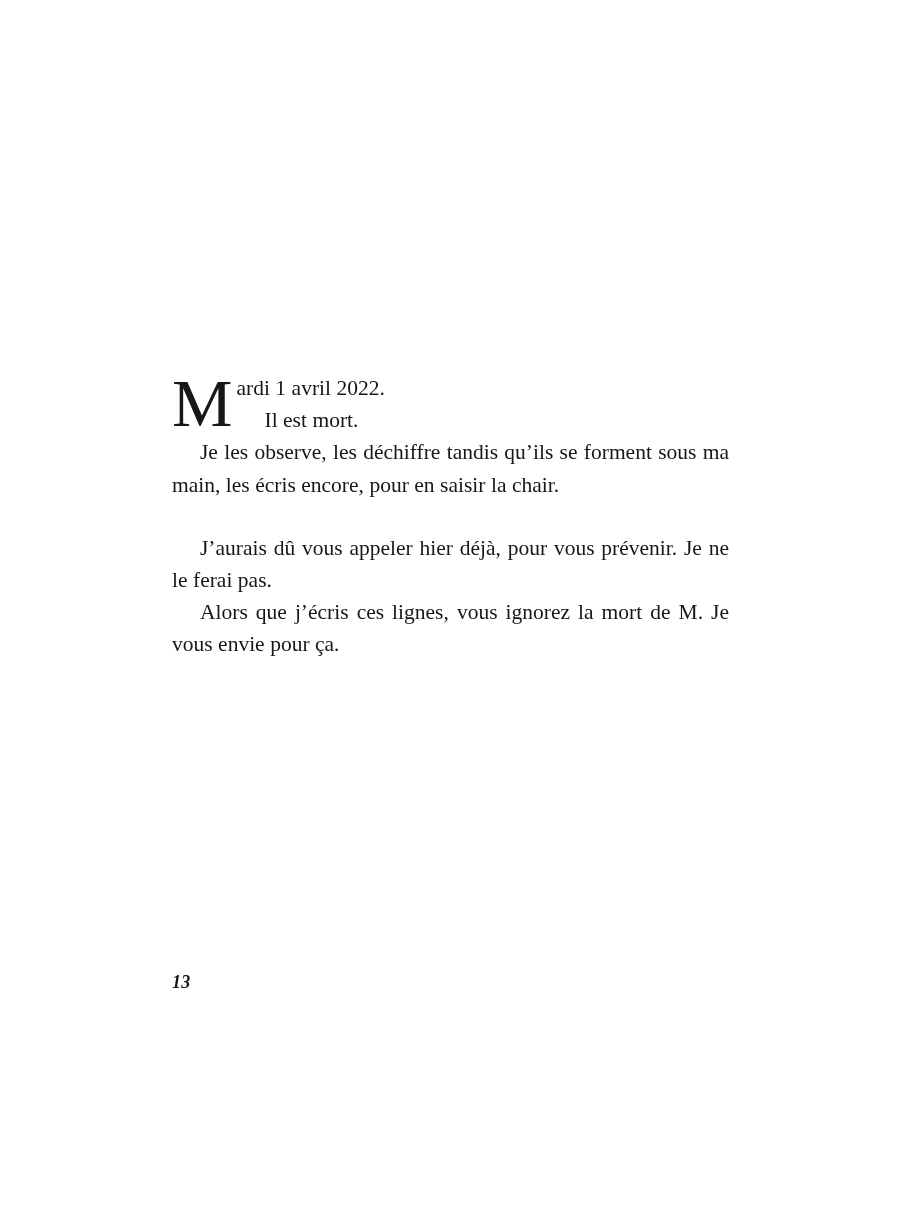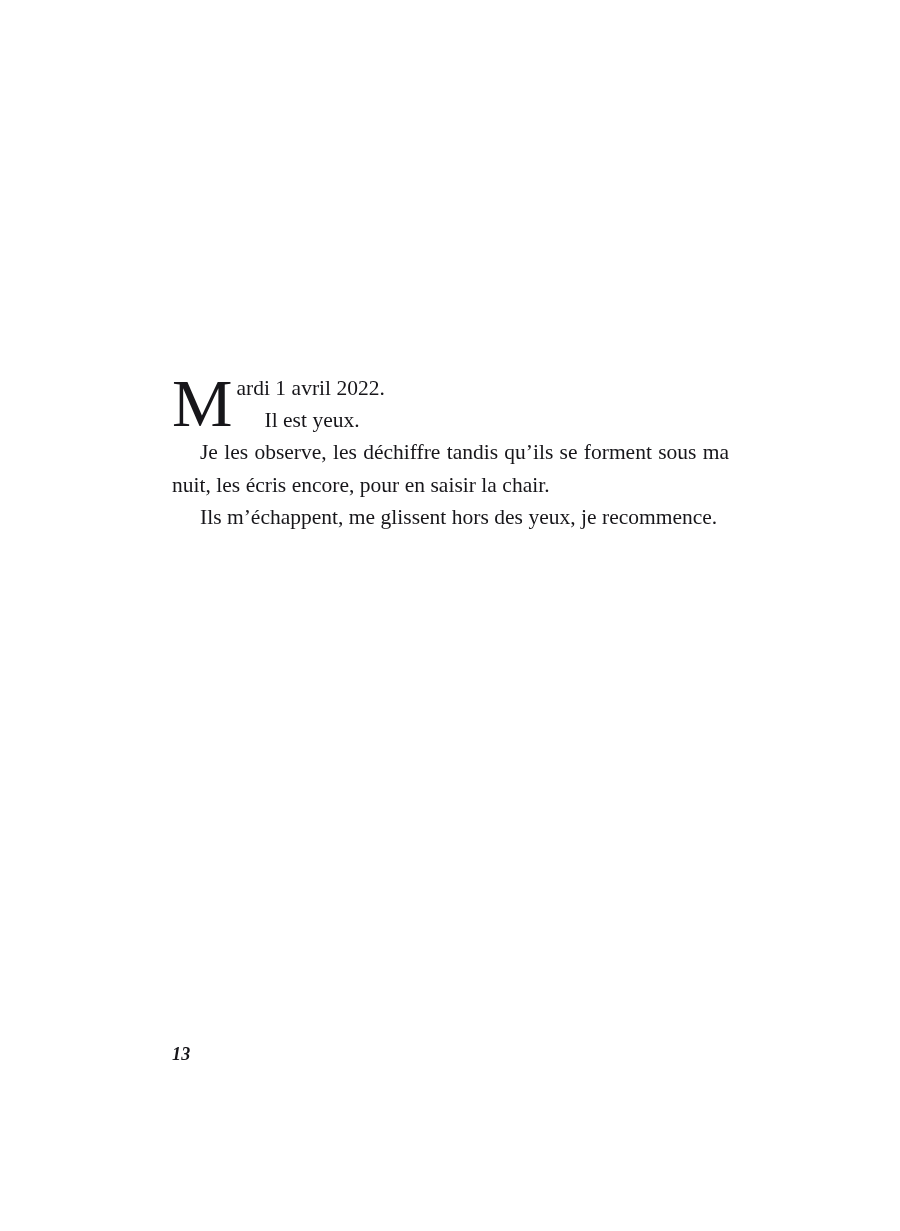--- a/index.html
+++ b/index.html
@@ -57,49 +57,53 @@
     color: #17161a;
   }
 
   
   .block-gap { height: 31px; }
 
   
   .folio {
     position: absolute;
     left: 172px;
-    top: 1044px;
+    top: 972px;
     font-size: 18px;
     font-style: italic;
     font-weight: 700;
     letter-spacing: 0.3px;
     color: #17161a;
   }
 </style>
 </head>
 <body>
 
 <div class="page">
 
   <div class="text-block">
 
     <div>
 
       <p class="para para-opening"><span class="dropcap">M</span><span>ardi 1 avril 2022.</span><br></p>
 
-      <p class="para">Il est yeux.</p>
+      <p class="para">Il est mort.</p>
 
 
-      <p class="para">Je les observe, les déchiffre tandis qu’ils se forment sous ma nuit, les écris encore, pour en saisir la chair.</p>
+      <p class="para">Je les observe, les déchiffre tandis qu’ils se forment sous ma main, les écris encore, pour en saisir la chair.</p>
 
-      <p class="para">Ils m’échappent, me glissent hors des yeux, je recommence.</p>
     </div>
 
     <div class="block-gap"></div>
 
+    <div>
+      <p class="para">J’aurais dû vous appeler hier déjà, pour vous prévenir. Je ne le ferai pas.</p>
+
+      <p class="para">Alors que j’écris ces lignes, vous ignorez la mort de M. Je vous envie pour ça.</p>
+    </div>
 
     <div class="block-gap"></div>
 
 
   </div>
 
   <div class="folio">13</div>
 
 </div>
 

